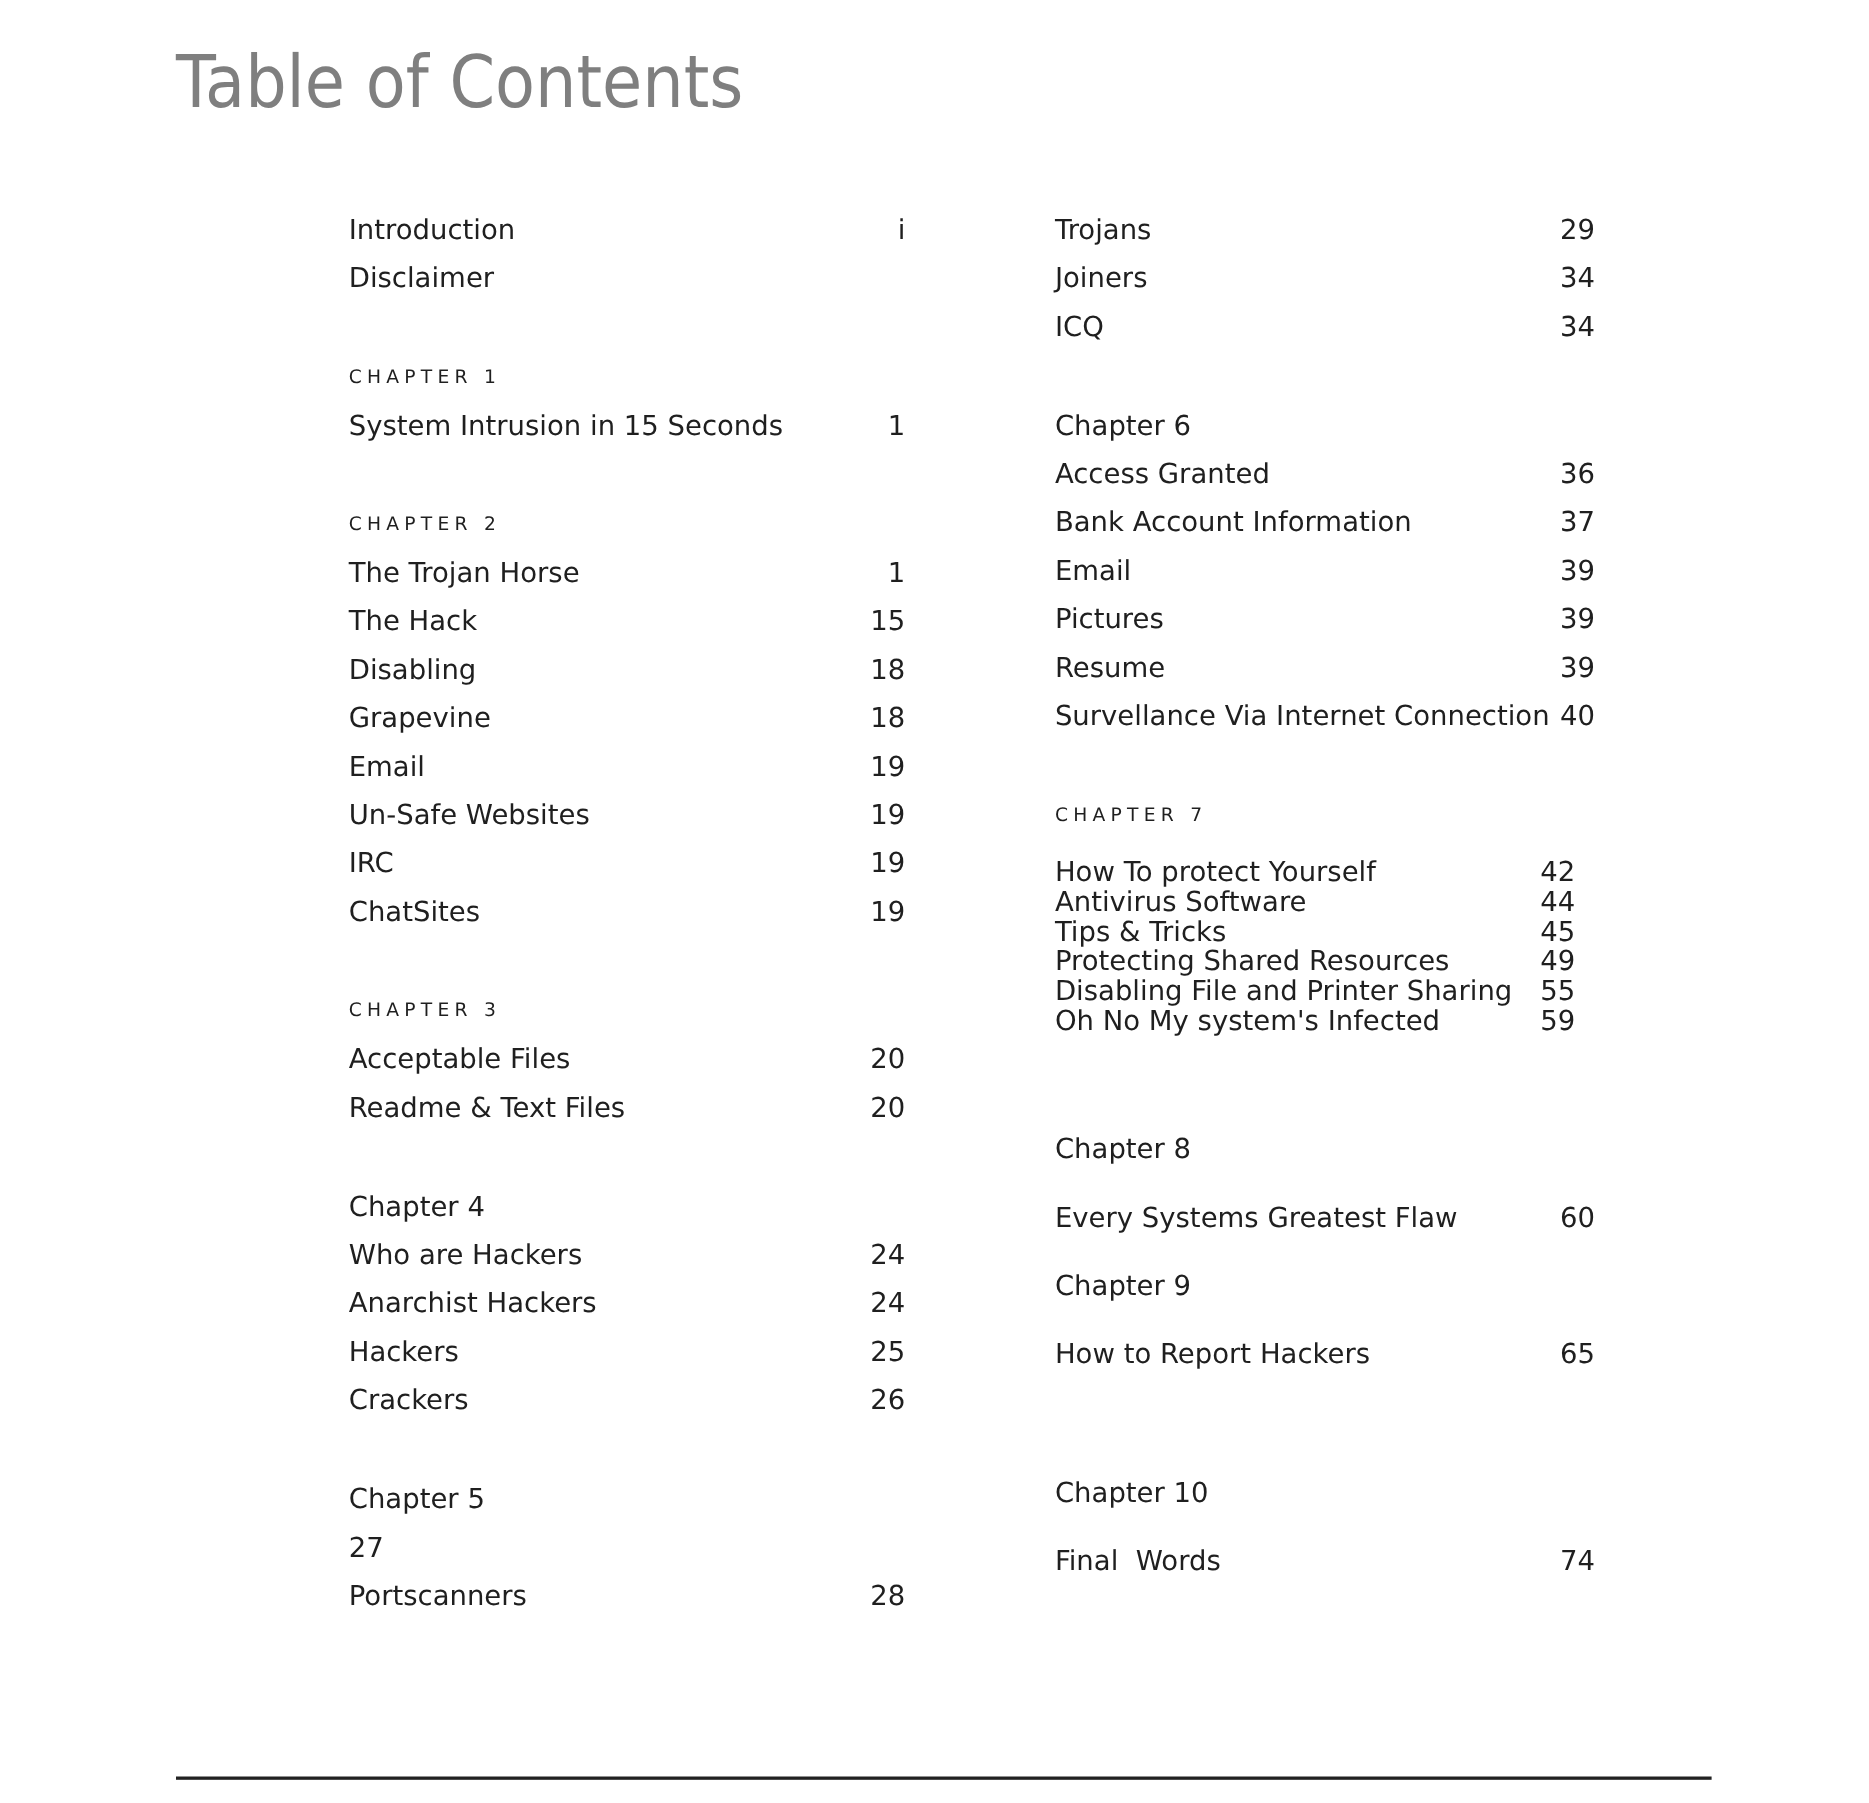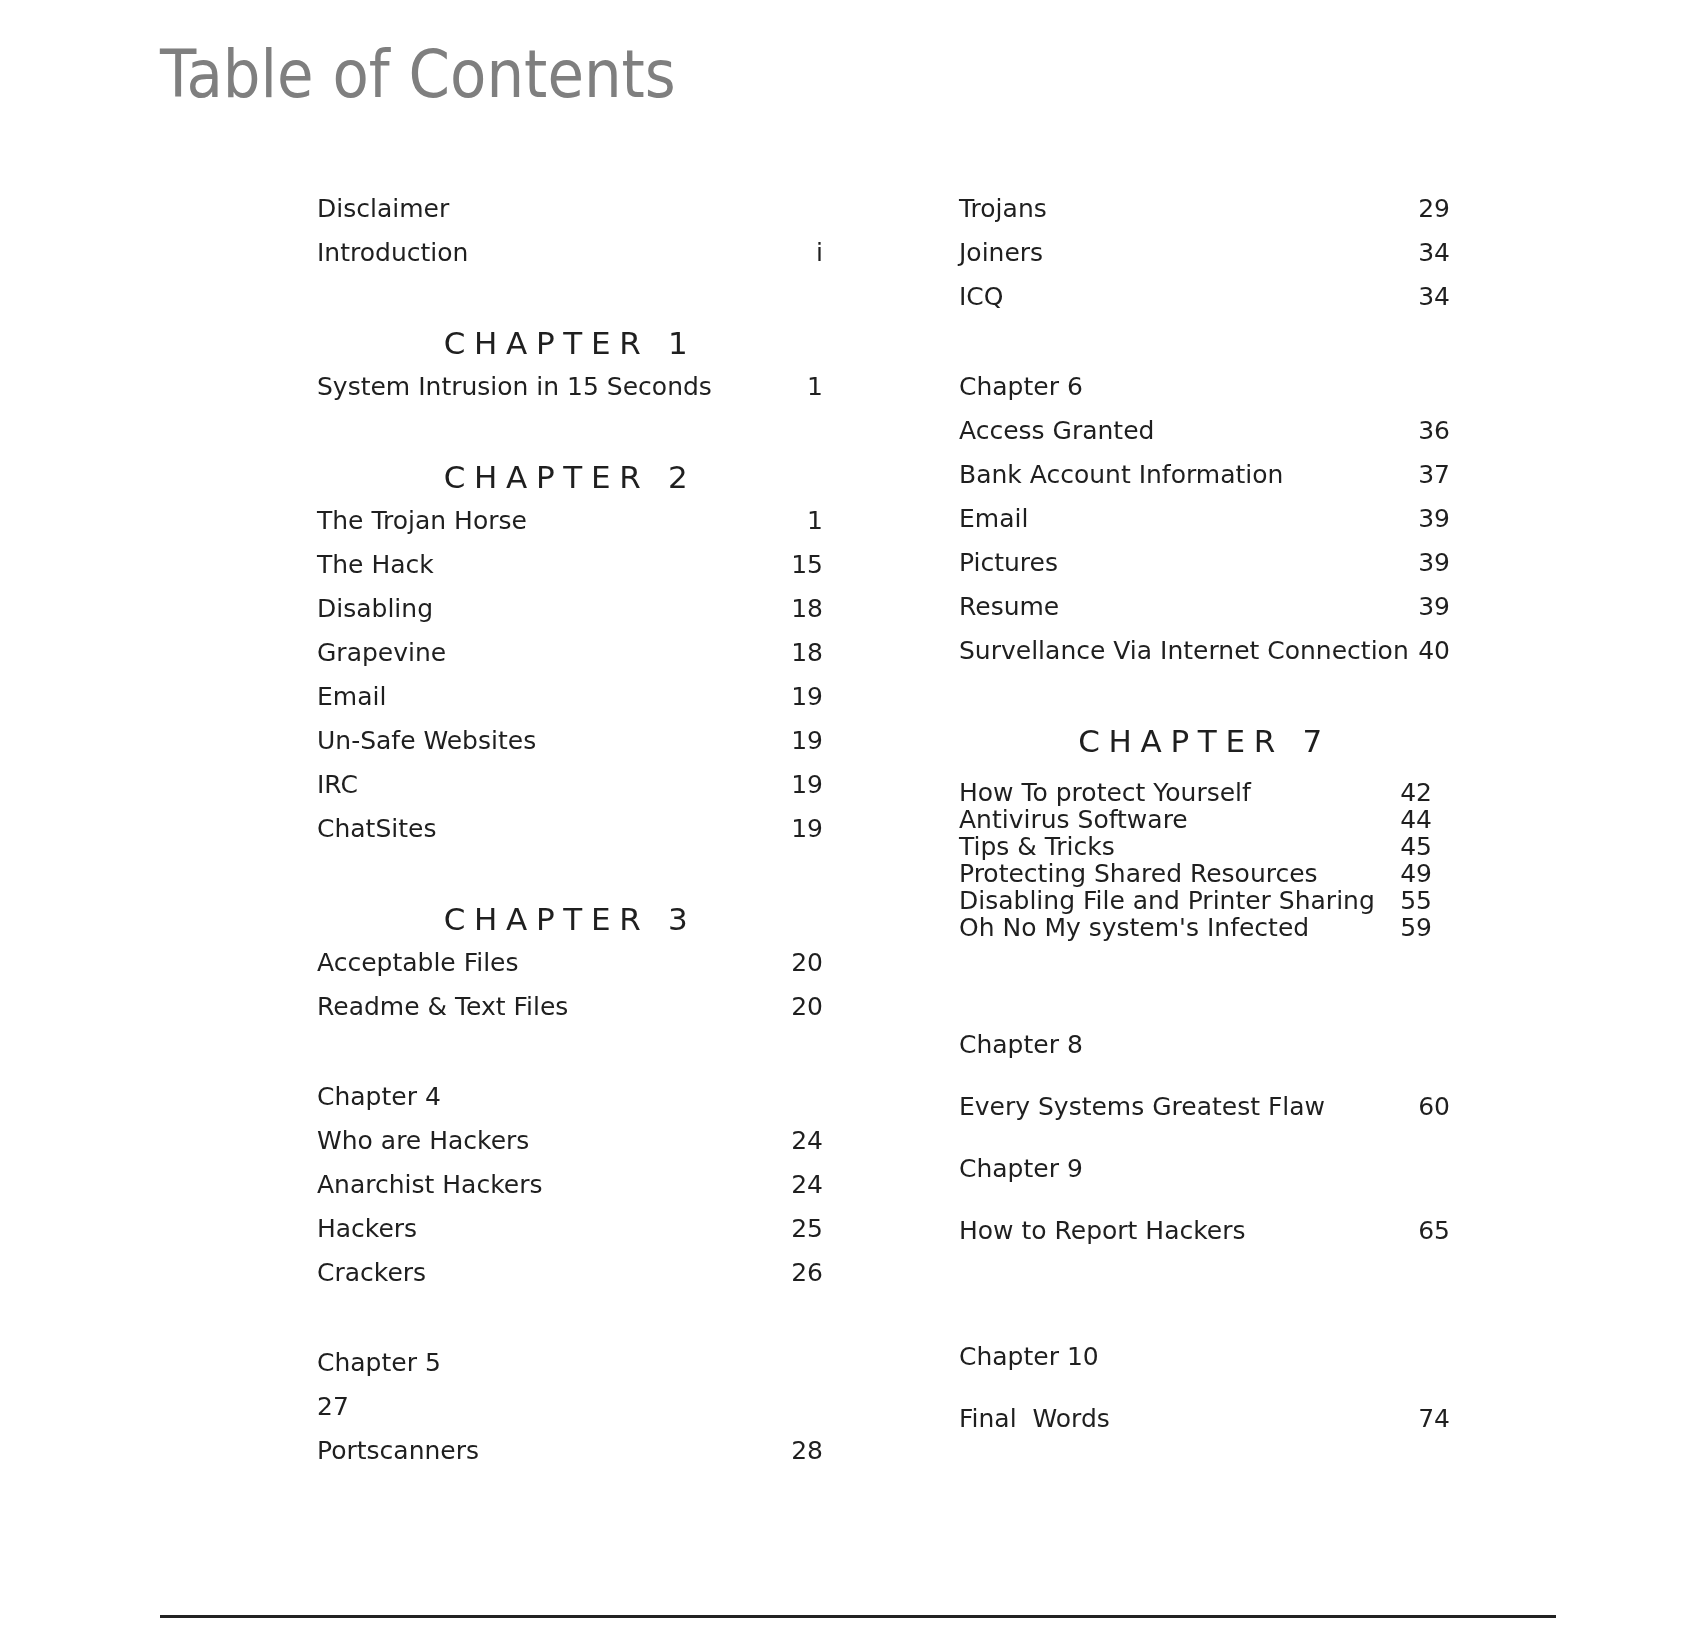--- a/index.html
+++ b/index.html
@@ -22,21 +22,21 @@
   .col-left  { left: 317px; width: 506px; }
   .col-right { left: 959px; width: 491px; }
 
   .row {
     display: flex; align-items: center;
     height: 44px; font-size: 25px; line-height: 1.1;
   }
   .row .label { flex: 1 1 auto; white-space: pre; }
   .row .num   { flex: 0 0 auto; text-align: center; white-space: pre; }
 
-  .row.heading_caps { font-size: 31px; letter-spacing: 0.28em; text-align: center; }
+  .row.heading_caps { font-size: 17px; letter-spacing: 0.28em; }
   .row.item_tight { height: 27px; }
   .row.item_tight .num { padding-right: 18px; }
 
   .gap-section_break { margin-top: 46px; }
   .gap-large_break   { margin-top: 82px; }
   .gap-small_break   { margin-top: 18px; }
   .row.heading_caps + .row.item_tight { margin-top: 16px; }
 
   
   .col-right .row:nth-child(20) .num { padding-right: 13px; margin-top: 48px; }
@@ -50,26 +50,26 @@
   }
 </style>
 </head>
 <body>
 
 <div class="page">
   <div class="title">Table of Contents</div>
 
   <div class="col col-left">
       <div class="row item">
-    <span class="label">Disclaimer</span>
-    <span class="num"></span>
-  </div>
-      <div class="row item">
     <span class="label">Introduction</span>
     <span class="num">i</span>
+  </div>
+      <div class="row item">
+    <span class="label">Disclaimer</span>
+    <span class="num"></span>
   </div>
       <div class="row heading_caps gap-section_break">
     <span class="label">CHAPTER 1</span>
     <span class="num"></span>
   </div>
       <div class="row item">
     <span class="label">System Intrusion in 15 Seconds</span>
     <span class="num">1</span>
   </div>
       <div class="row heading_caps gap-section_break">

